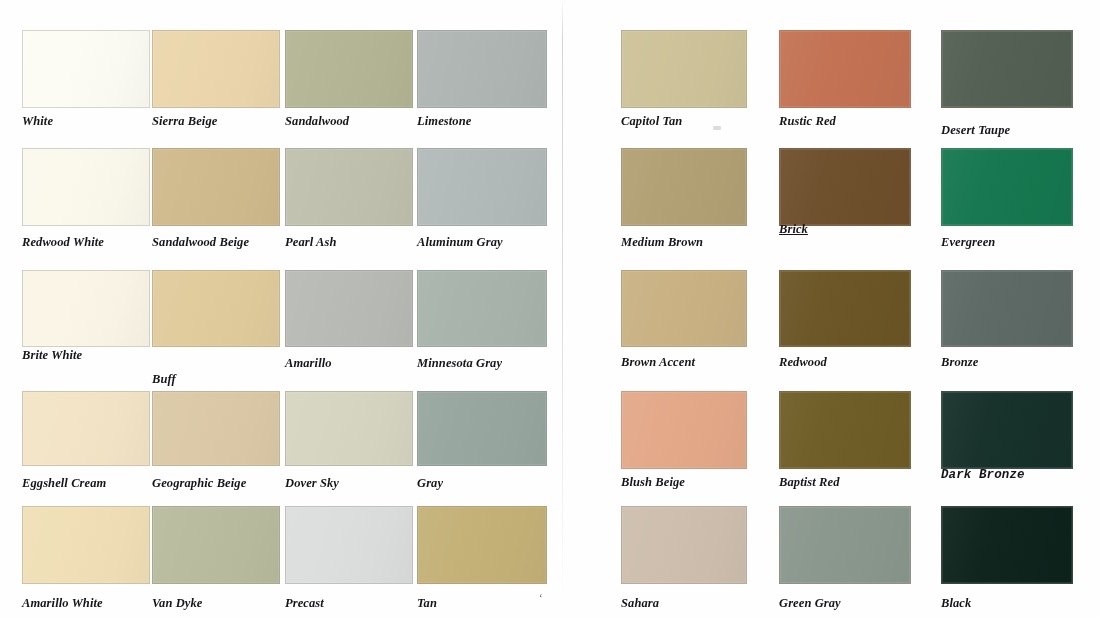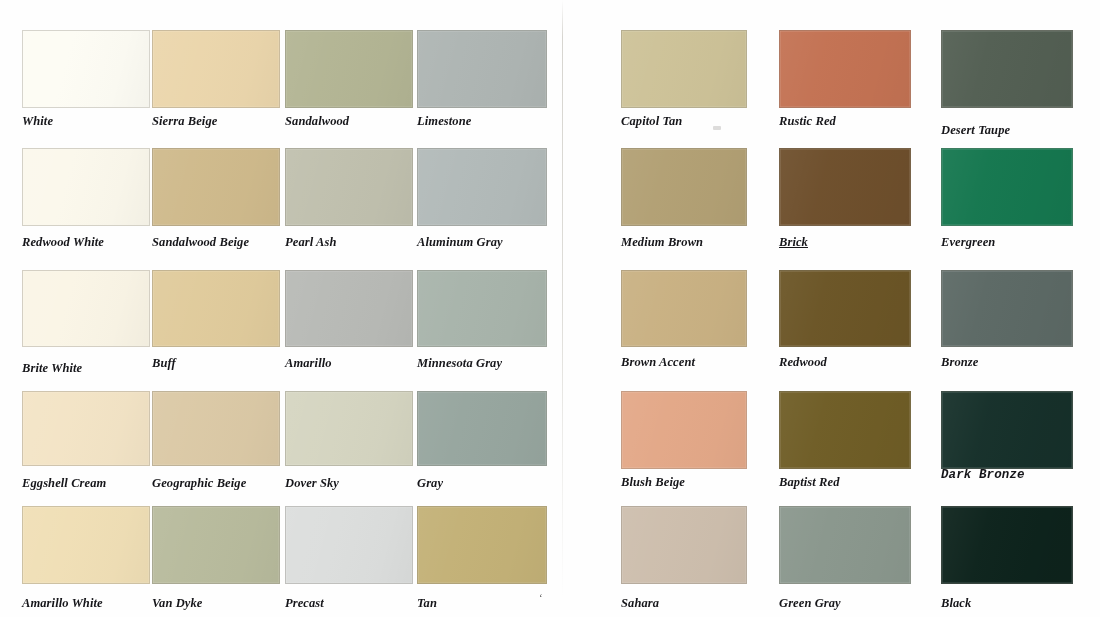--- a/index.html
+++ b/index.html
@@ -158,27 +158,27 @@
     <div class="swatch-cell" style="left: 417px; top: 148px; width: 130px;">
       <div class="chip" title="Aluminum Gray" style="width: 130px; height: 78px; background: rgb(178, 186, 185);">
         <div class="chip-sheen"></div>
       </div>
       <div class="chip-label" style="top: 88px;">Aluminum Gray</div>
     </div>
     <div class="swatch-cell" style="left: 22px; top: 270px; width: 128px;">
       <div class="chip" title="Brite White" style="width: 128px; height: 77px; background: rgb(250, 245, 230);">
         <div class="chip-sheen"></div>
       </div>
-      <div class="chip-label" style="top: 92px;">Brite White</div>
+      <div class="chip-label" style="top: 79px;">Brite White</div>
     </div>
     <div class="swatch-cell" style="left: 152px; top: 270px; width: 128px;">
       <div class="chip" title="Buff" style="width: 128px; height: 77px; background: rgb(224, 203, 156);">
         <div class="chip-sheen"></div>
       </div>
-      <div class="chip-label" style="top: 87px;">Buff</div>
+      <div class="chip-label" style="top: 103px;">Buff</div>
     </div>
     <div class="swatch-cell" style="left: 285px; top: 270px; width: 128px;">
       <div class="chip" title="Parchment" style="width: 128px; height: 77px; background: rgb(184, 186, 182);">
         <div class="chip-sheen"></div>
       </div>
       <div class="chip-label" style="top: 87px;">Amarillo</div>
     </div>
     <div class="swatch-cell" style="left: 417px; top: 270px; width: 130px;">
       <div class="chip" title="Minnesota Gray" style="width: 130px; height: 77px; background: rgb(168, 180, 171);">
         <div class="chip-sheen"></div>
@@ -254,21 +254,21 @@
     <div class="swatch-cell" style="left: 621px; top: 148px; width: 126px;">
       <div class="chip" title="Medium Brown" style="width: 126px; height: 78px; background: rgb(178, 160, 116);">
         <div class="chip-sheen"></div>
       </div>
       <div class="chip-label" style="top: 88px;">Medium Brown</div>
     </div>
     <div class="swatch-cell" style="left: 779px; top: 148px; width: 132px;">
       <div class="chip" title="Brick" style="width: 132px; height: 78px; background: rgb(110, 79, 44);">
         <div class="chip-sheen"></div>
       </div>
-      <div class="chip-label" style="top: 88px; text-decoration: underline;">Brick</div>
+      <div class="chip-label" style="top: 75px; text-decoration: underline;">Brick</div>
     </div>
     <div class="swatch-cell" style="left: 941px; top: 148px; width: 132px;">
       <div class="chip" title="Evergreen" style="width: 132px; height: 78px; background: rgb(21, 119, 79);">
         <div class="chip-sheen"></div>
       </div>
       <div class="chip-label" style="top: 88px;">Evergreen</div>
     </div>
     <div class="swatch-cell" style="left: 621px; top: 270px; width: 126px;">
       <div class="chip" title="Adobe Accent" style="width: 126px; height: 77px; background: rgb(201, 177, 131);">
         <div class="chip-sheen"></div>

